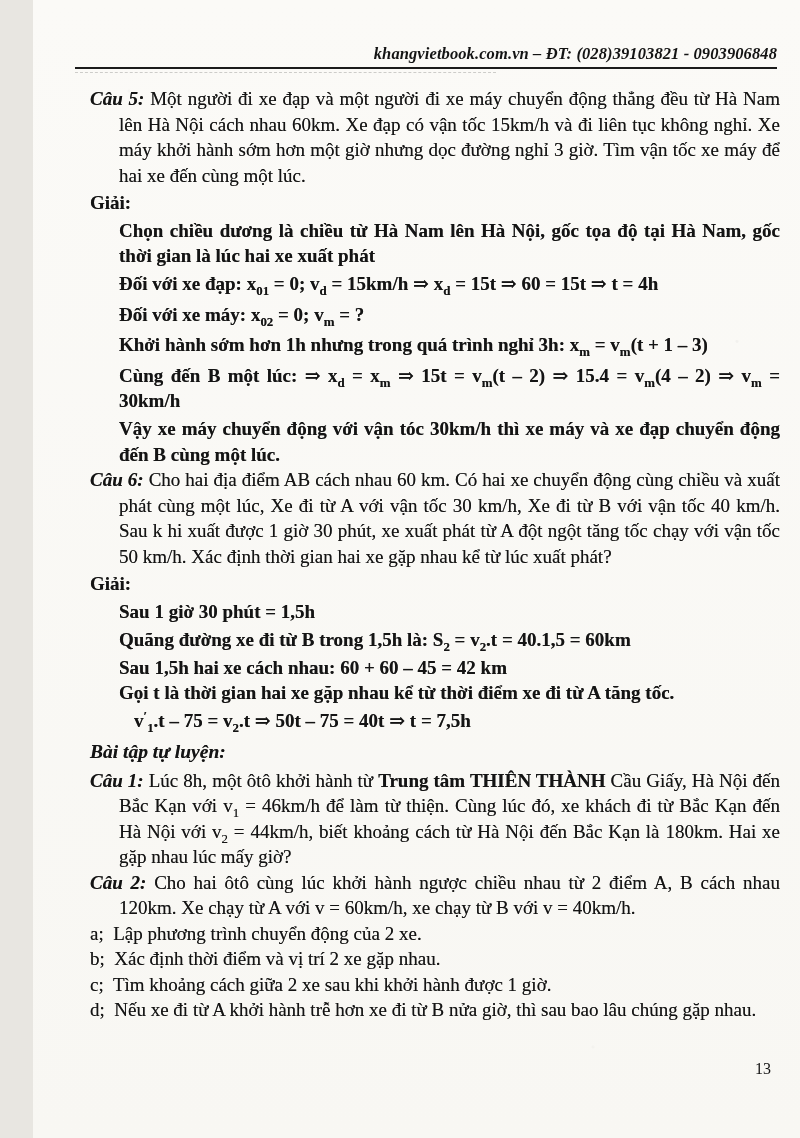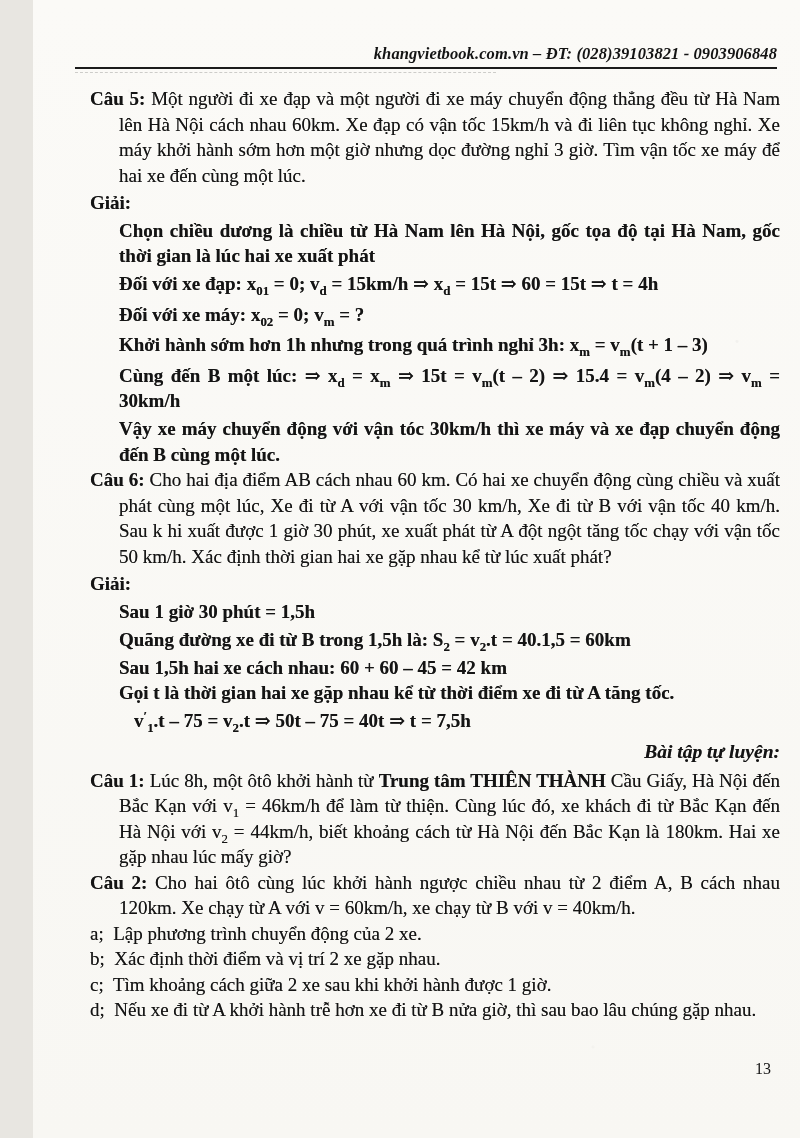--- a/index.html
+++ b/index.html
@@ -32,27 +32,27 @@
     content:"";position:absolute;left:0;right:40%;top:3px;
     border-top:1.5px dashed rgba(0,0,0,.18);
   }
   .content{
     position:absolute;top:86px;left:57px;width:690px;
     font-size:19px;line-height:25.5px;text-align:justify;
     text-shadow:0 0 .4px rgba(0,0,0,.55);
   }
   .content p{margin:0;}
   .prob{padding-left:29px;text-indent:-29px;}
-  .lbl{font-weight:bold;}
+  .lbl{font-weight:bold;font-style:italic;}
   .giai{font-weight:bold;text-indent:0;margin:2px 0 2px 0 !important;}
   .sol{margin-left:29px !important;font-weight:bold;}
   .frm{padding:2.5px 0;}
   .frm-indent{margin-left:44px !important;}
   .section-head{
-    text-align:right;font-weight:bold;font-style:italic;
+    text-align:left;font-weight:bold;font-style:italic;
     font-size:19.5px;margin:3px 0 3px 0 !important;
   }
   .li{padding-left:29px;text-indent:-29px;}
   sub{font-size:.68em;line-height:0;}
   sup{font-size:.68em;line-height:0;}
   .pageno{
     position:absolute;top:1060px;right:62px;
     font-size:16px;color:#141414;
   }
 </style>

